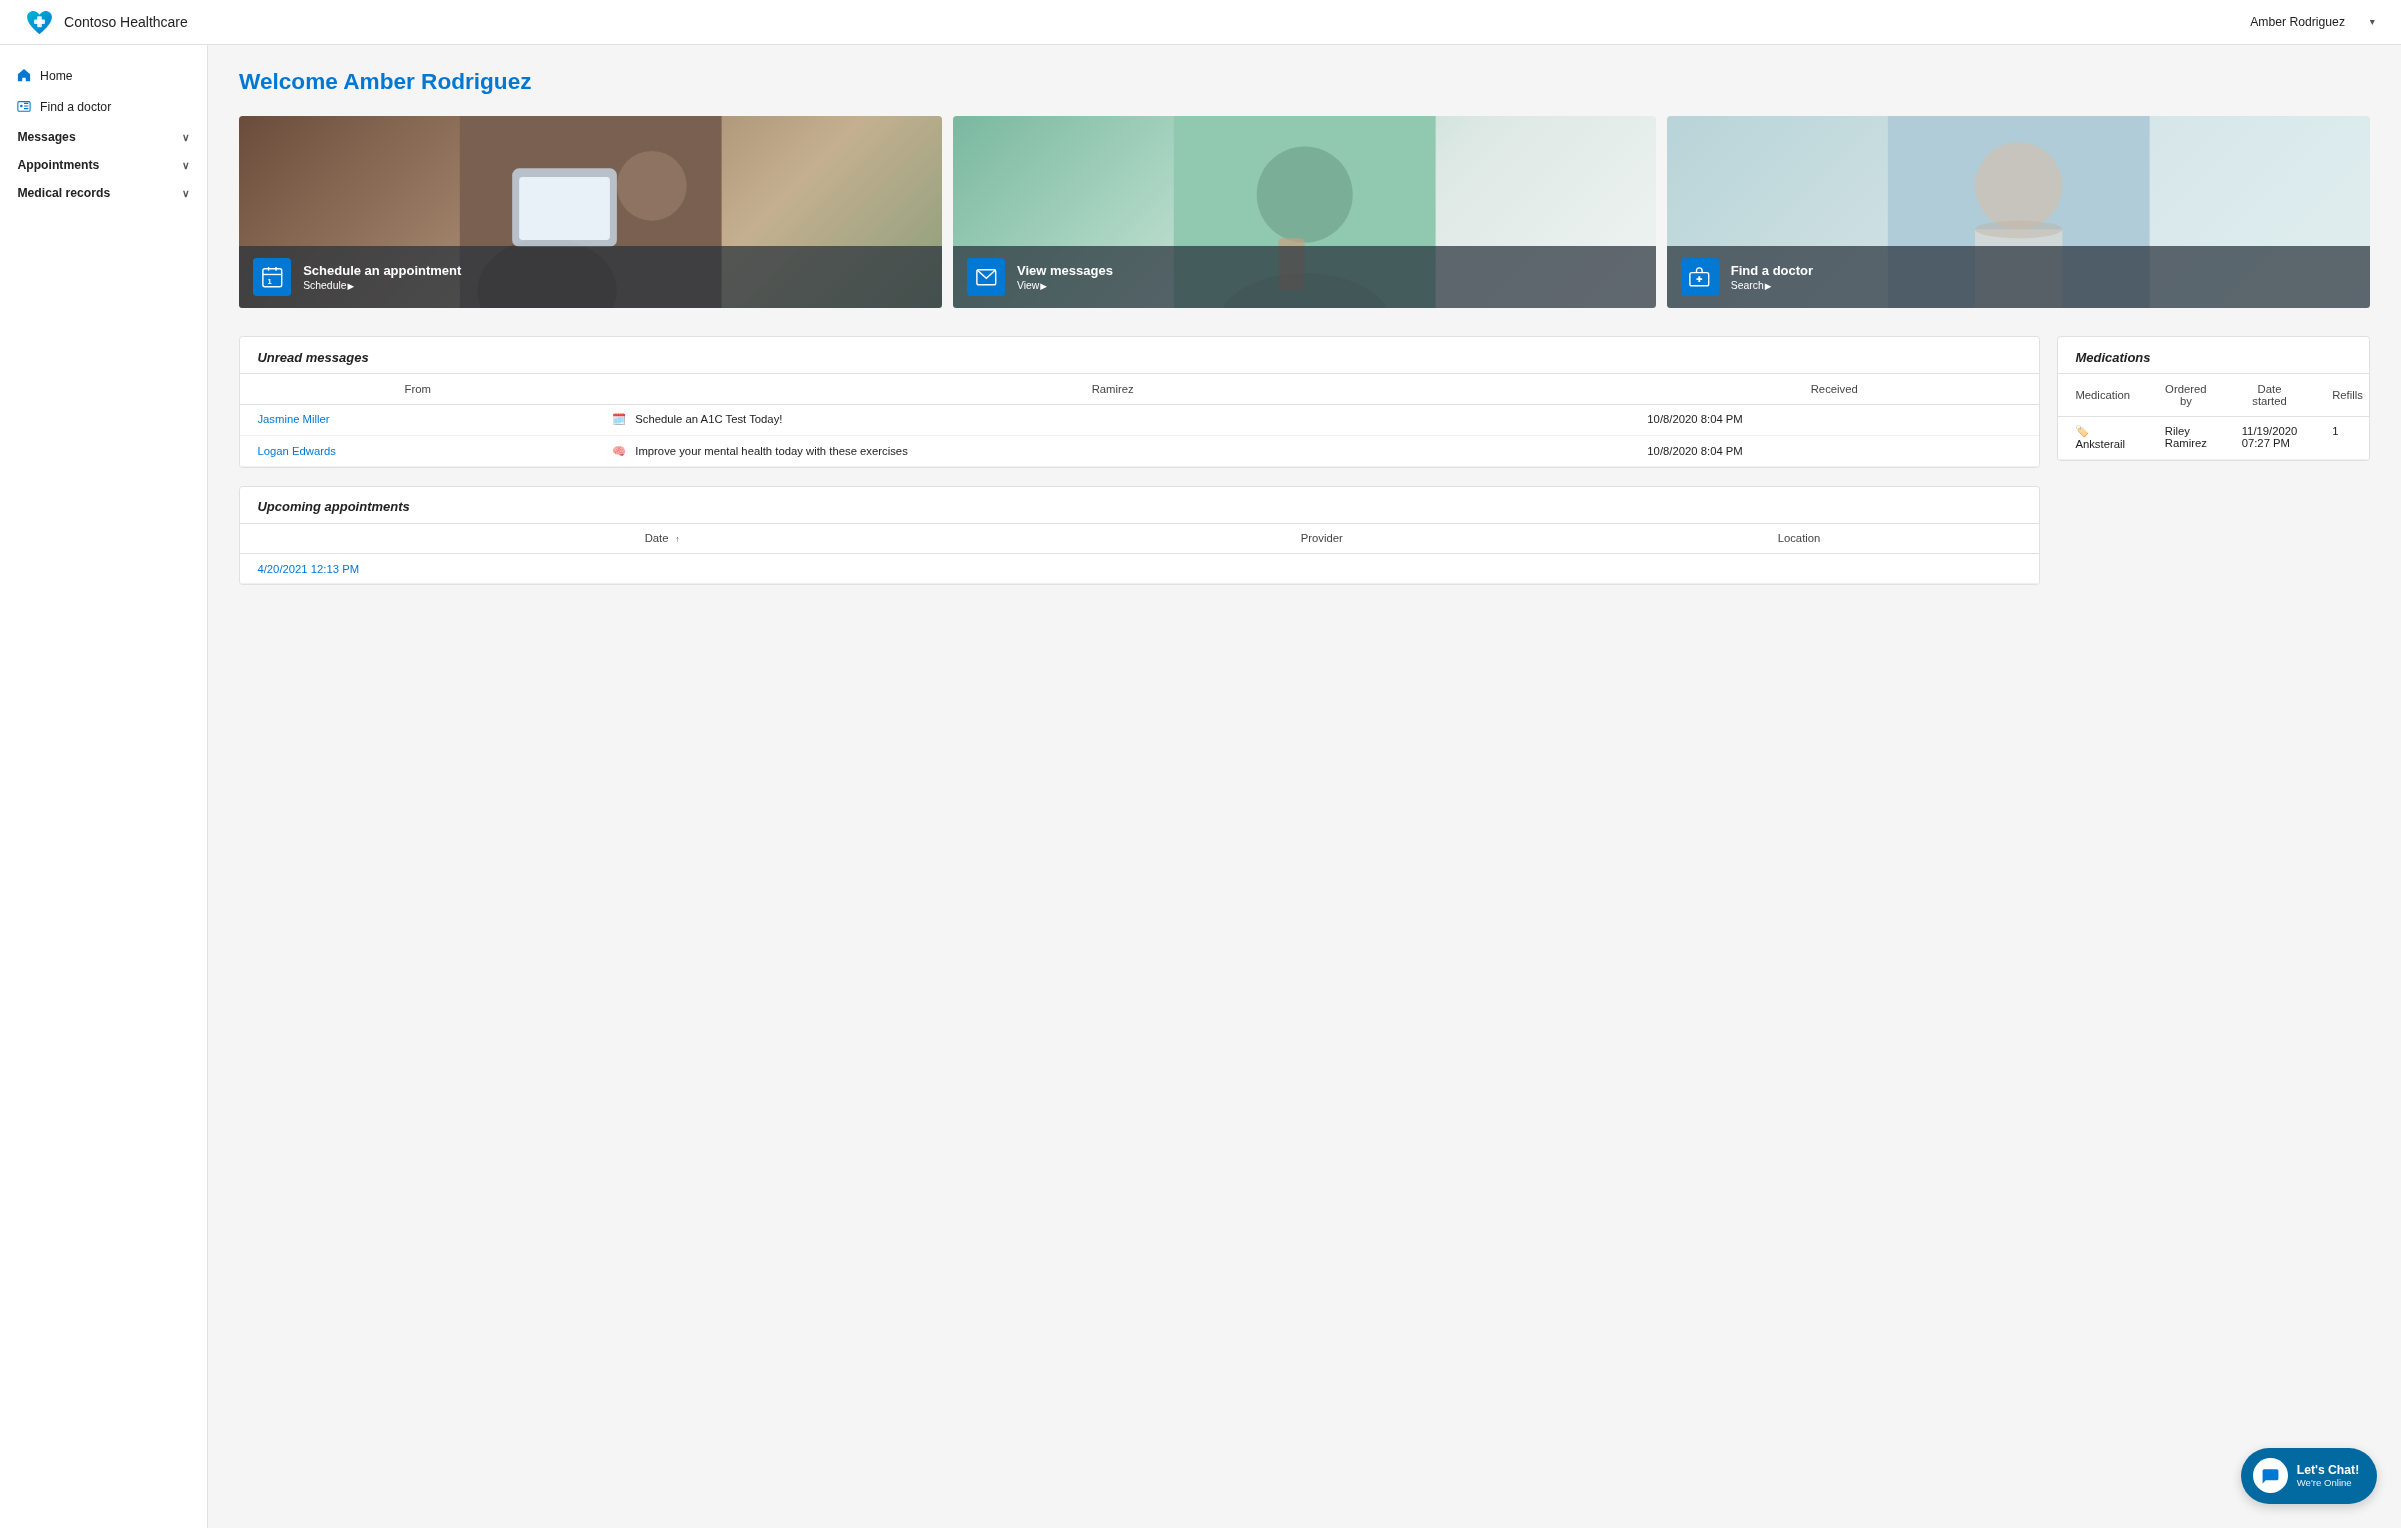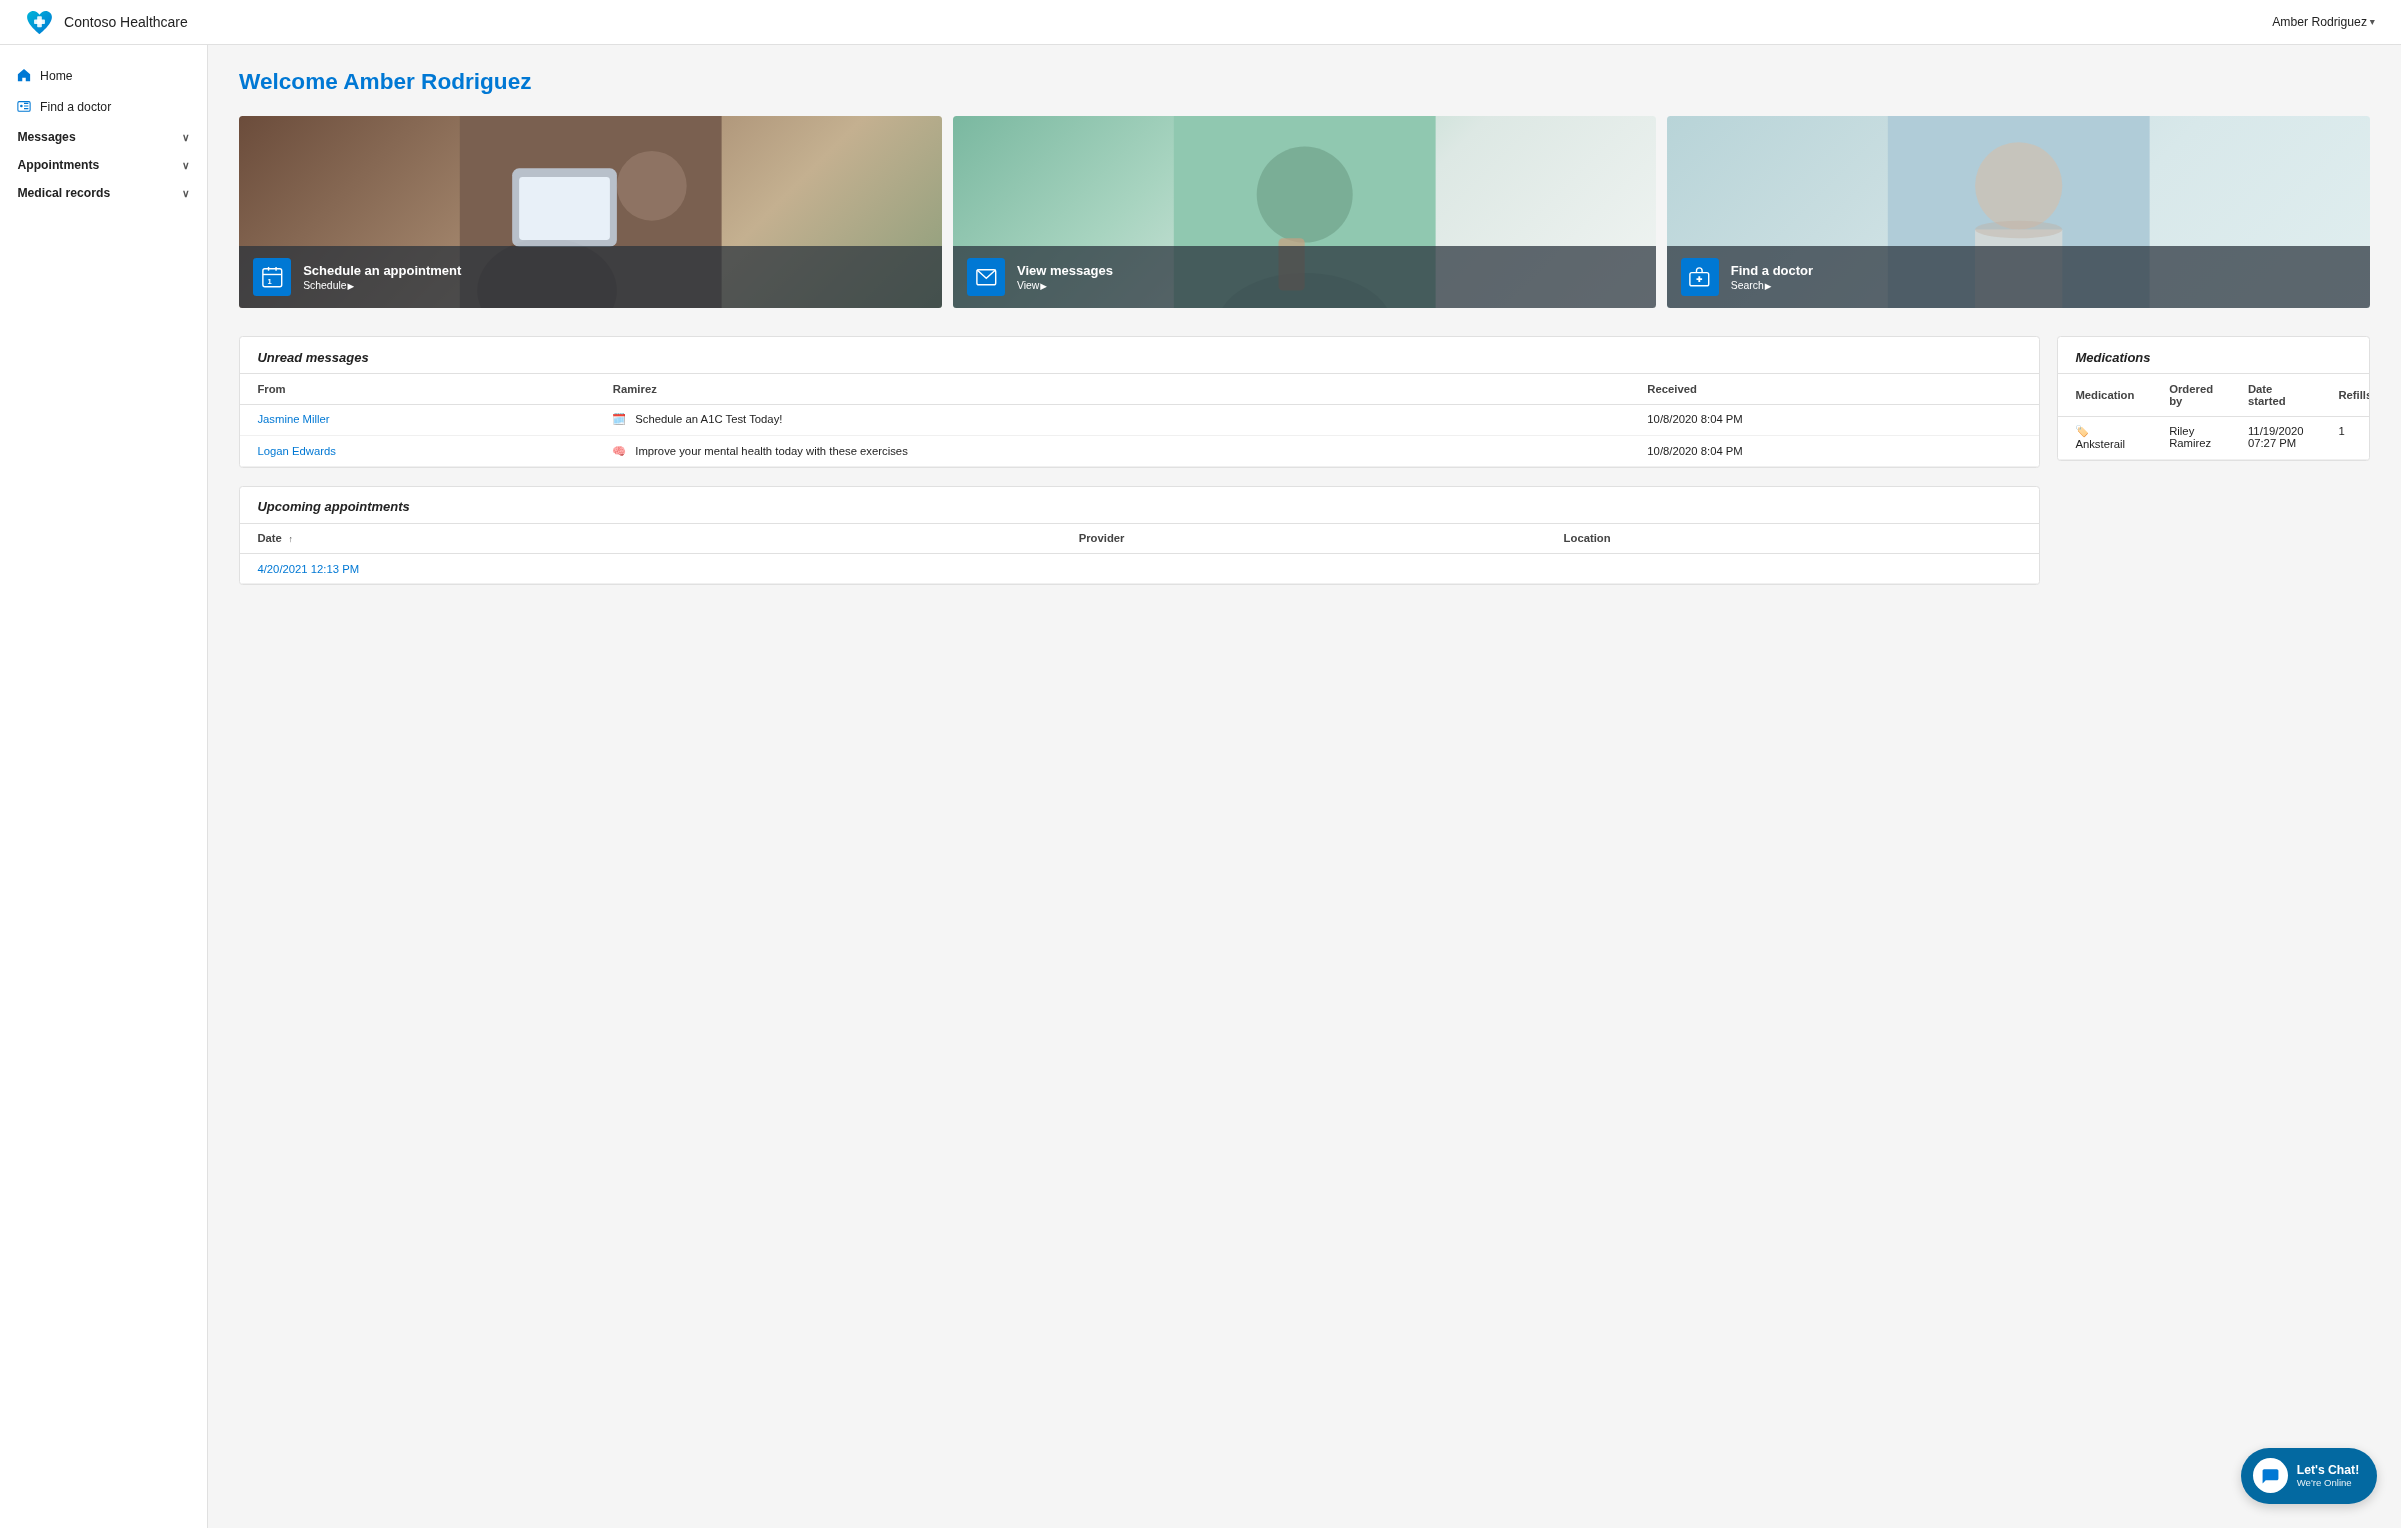--- a/index.html
+++ b/index.html
@@ -27,21 +27,21 @@
       height: 31px;
     }
     .brand-name {
       font-size: 14px;
       font-weight: 500;
       color: #222;
     }
     .header-user {
       display: flex;
       align-items: center;
-      gap: 1px;
+      gap: 23px;
       font-size: 12.2px;
       color: #222;
       cursor: pointer;
     }
     .header-user .chevron { font-size: 8.7px; color: #555; }
 
     
     .layout {
       display: flex;
       min-height: calc(100vh - 45px);
@@ -176,24 +176,24 @@
       border-bottom: 0.9px solid #e0e0e0;
       font-style: italic;
     }
 
     
     table {
       width: 100%;
       border-collapse: collapse;
     }
     th {
-      text-align: left;
+      text-align: center;
       padding: 8.7px 17.4px;
       font-size: 11.3px;
-      font-weight: 700;
+      font-weight: 400;
       color: #444;
       border-bottom: 0.9px solid #e0e0e0;
     }
     td {
       padding: 8.7px 17.4px;
       font-size: 11.3px;
       color: #222;
       border-bottom: 0.9px solid #f0f0f0;
       vertical-align: top;
     }

